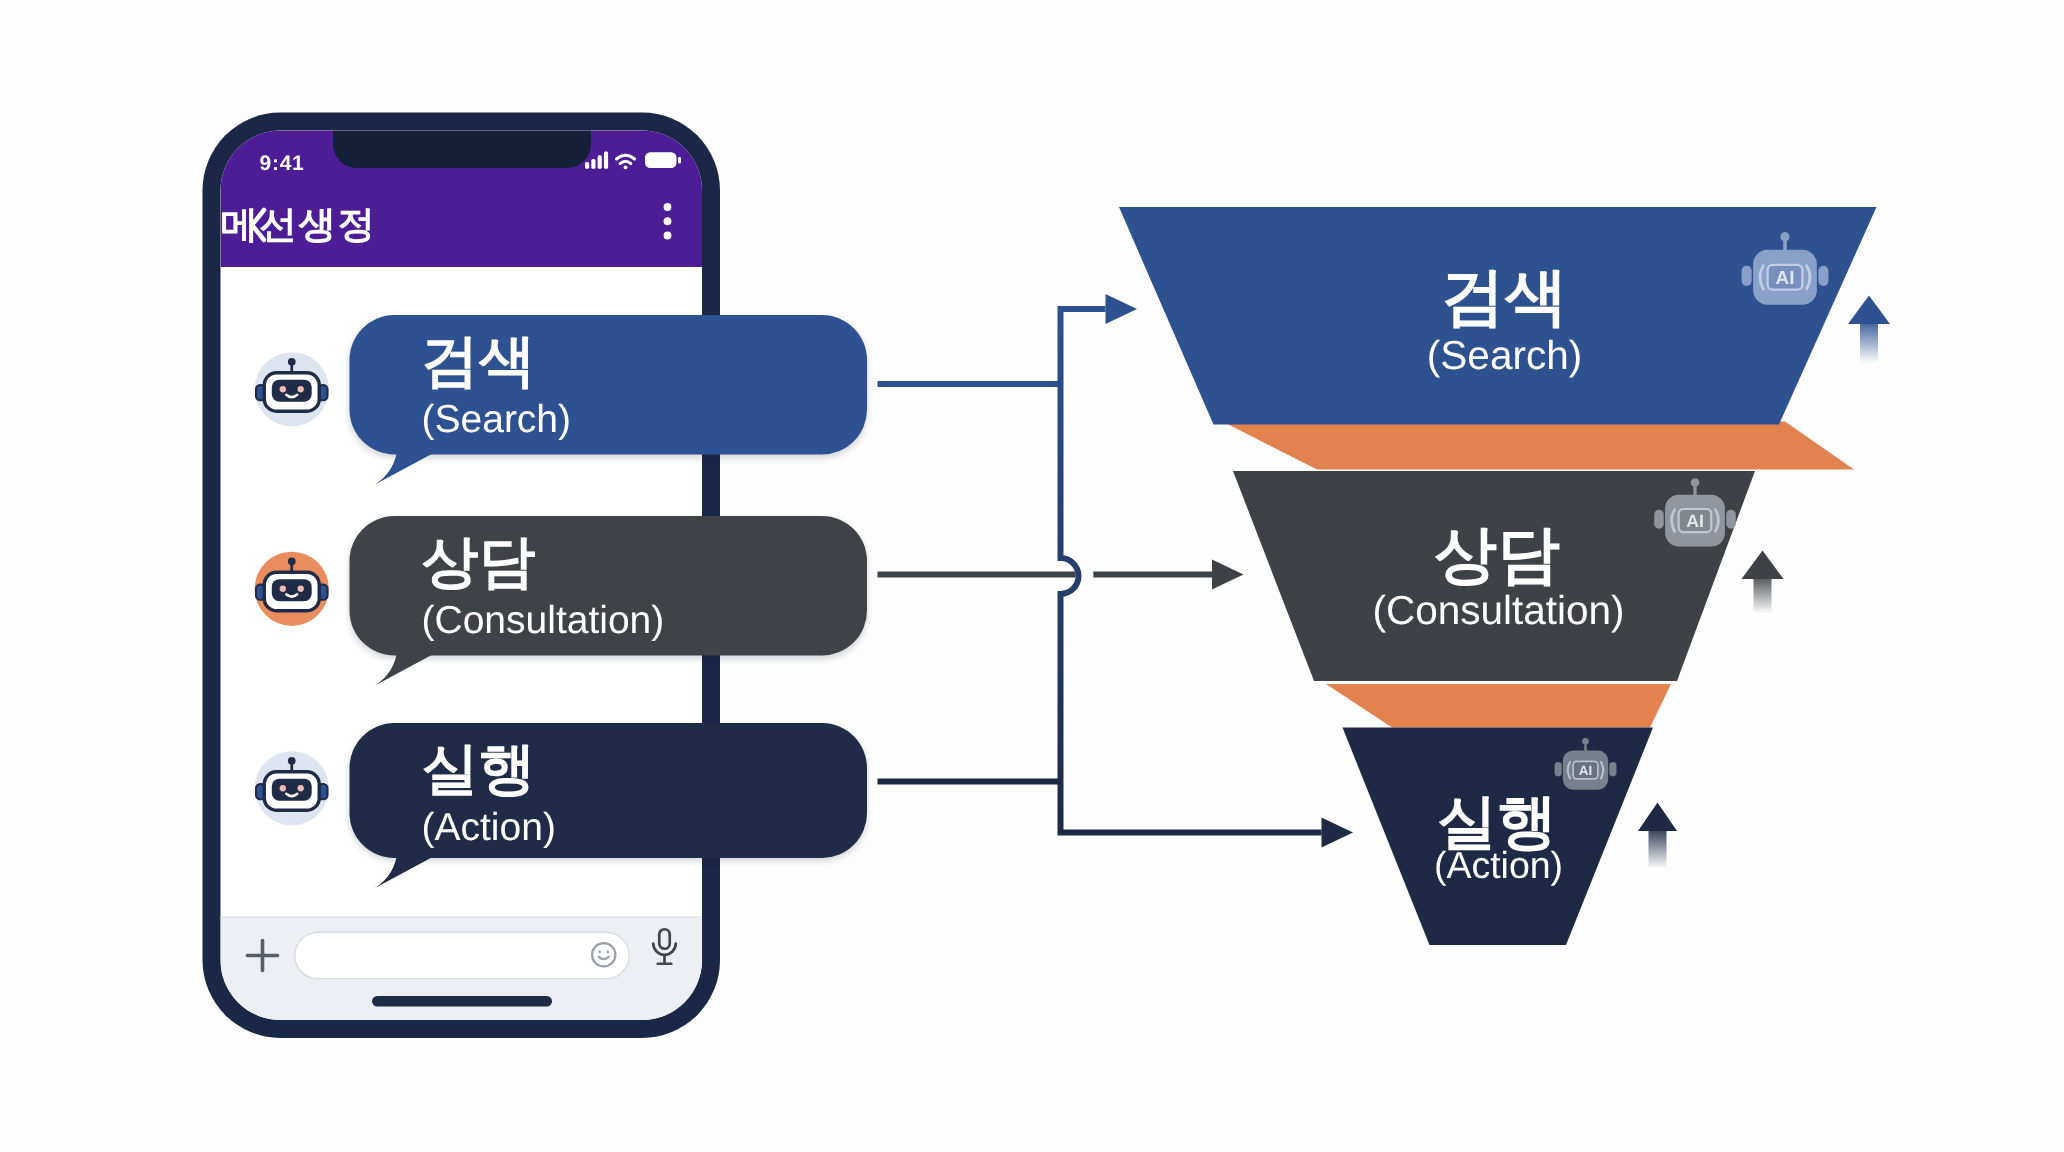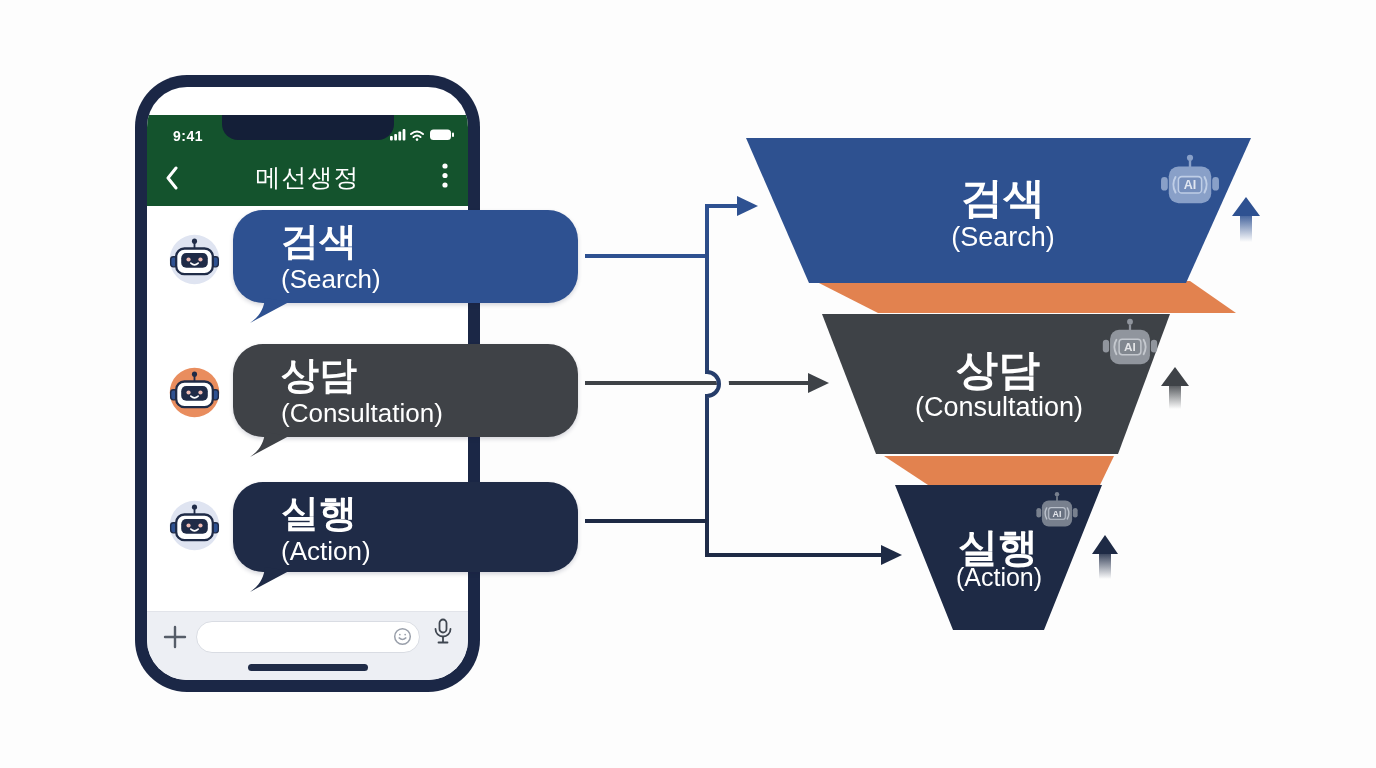--- a/index.html
+++ b/index.html
@@ -4,29 +4,29 @@
 <style>
   html,body{margin:0;padding:0;background:#ffffff;}
   .canvas{position:relative;width:1376px;height:768px;background:#fdfdfd;overflow:hidden;
           font-family:"Liberation Sans","DejaVu Sans",sans-serif;}
 
   
   .phone{position:absolute;left:135px;top:75px;width:345px;height:617px;
          background:#1b2746;border-radius:52px;z-index:2;}
   .screen{position:absolute;left:12px;top:12px;width:321px;height:593px;
           background:#ffffff;border-radius:40px;overflow:hidden;}
-  .app-header{position:absolute;top:0;left:0;right:0;height:91px;background:#14532d;margin-top:28px;}
+  .app-header{position:absolute;top:0;left:0;right:0;height:91px;background:#4c1d95;}
   .notch{position:absolute;top:0;left:50%;transform:translateX(-50%);width:172px;height:25px;
          background:#141f38;border-radius:0 0 16px 16px;}
   .status-time{position:absolute;left:26px;top:13px;color:#fff;font-size:14px;font-weight:bold;letter-spacing:.5px;}
   .status-icons{position:absolute;right:14px;top:12px;}
   .navbar{position:absolute;top:33px;left:0;right:0;height:58px;}
   .back{position:absolute;left:18px;top:18px;}
-  .app-title{position:absolute;left:0;right:0;top:13px;text-align:center;color:#fff;
-             font-size:25px;font-weight:normal;letter-spacing:1px;}
+  .app-title{position:absolute;left:0;right:0;top:13px;color:#fff;
+             font-size:25px;font-weight:bold;letter-spacing:1px;}
   .dots{position:absolute;right:20px;top:14px;}
 
   
   .inputbar{position:absolute;left:0;right:0;bottom:0;height:68px;background:#edeff4;border-top:1px solid #e2e4ea;}
   .plus{position:absolute;left:16px;top:13px;}
   .pill{position:absolute;left:49px;top:9px;width:222px;height:30px;background:#fff;
         border:1.5px solid #d9dce3;border-radius:17px;}
   .pill-input{position:absolute;left:10px;top:2px;width:170px;height:24px;border:0;outline:none;
         background:transparent;font-size:14px;}
   .smiley{position:absolute;right:7px;top:5px;}

